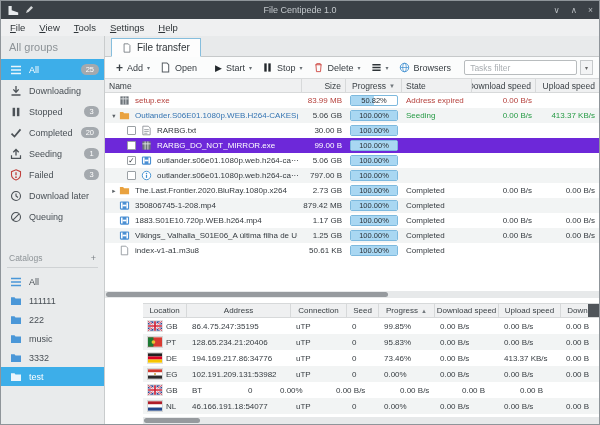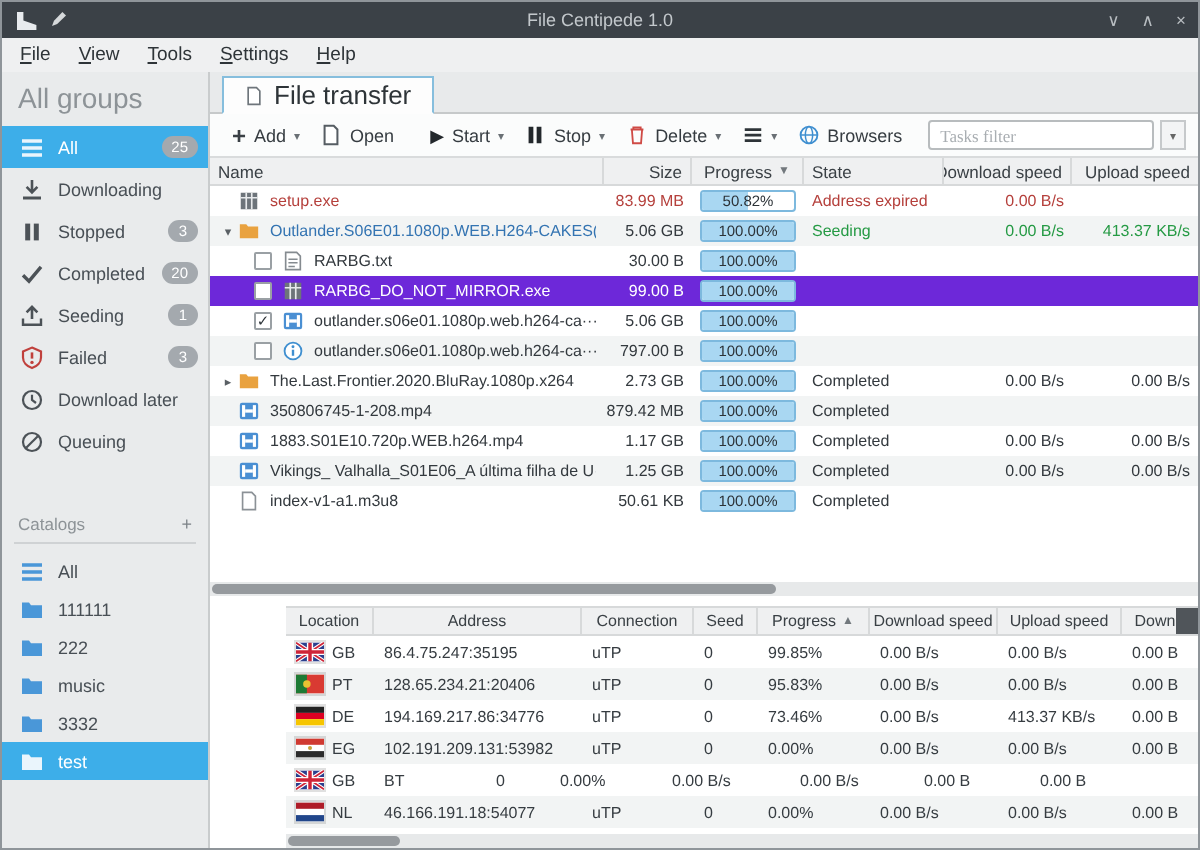--- a/index.html
+++ b/index.html
@@ -22,21 +22,21 @@
     padding:0 9px; font-size:9.5px; color:#2e3438; background:#eff0f1; }
   .menu-item { display:inline-block; }
   .menu-item::first-letter { text-decoration:underline; }
 
   
   .body { flex:1; display:flex; min-height:0; }
 
   
   .sidebar { width:103px; flex:none; background:#e9ebec; overflow:hidden;
     display:flex; flex-direction:column; font-size:9px; color:#484f55; }
-  .side-label { color:#8d9397; font-size:14px; padding:5px 8px 6px; }
+  .side-label { color:#8d9397; font-size:11px; padding:5px 8px 6px; }
   .side-item { height:21px; flex:none; display:flex; align-items:center;
     gap:7px; padding:0 5px 0 9px; cursor:default; }
   .side-item.cat { height:19px; }
   .side-item.selected { background:#3daee9; color:#fff; }
   .si-icon { width:12px; height:12px; flex:none; color:#4c5257; display:flex; }
   .si-icon svg { width:12px; height:12px; }
   .side-item.selected .si-icon { color:#eaf5fc; }
   .cat .si-icon { color:#4a97d8; }
   .si-label { flex:1; white-space:nowrap; overflow:hidden; }
   .badge { background:#a4a9ae; color:#fff; font-size:7.5px; line-height:11px;
@@ -47,36 +47,36 @@
   .cat-add { color:#7c8287; font-size:9px; }
 
   
   .main { flex:1; min-width:0; display:flex; flex-direction:column;
     background:#fff; border-left:1px solid #c9cccd; }
 
   .tabbar { height:21px; flex:none; background:#e8eaeb; display:flex;
     align-items:flex-end; padding-left:6px; border-bottom:1px solid #c6c9ca; }
   .tab { height:19px; margin-bottom:-1px; background:#fdfdfd;
     border:1px solid #86bedd; border-bottom:1px solid #fdfdfd; display:flex;
-    align-items:center; gap:5px; padding:0 10px; font-size:13px; color:#2e3438; }
+    align-items:center; gap:5px; padding:0 10px; font-size:10px; color:#2e3438; }
   .tab svg { width:10px; height:10px; }
 
   .toolbar { height:22px; flex:none; display:flex; align-items:center;
     padding:0 6px; background:#fbfcfc; border-bottom:1px solid #d9dbdc;
     font-size:9px; color:#363c41; }
   .tbtn { display:flex; align-items:center; gap:4px; padding:2px 5px; flex:none; cursor:default; }
   .tbtn svg { width:11px; height:11px; }
   .caret { font-size:6px; color:#6a7075; }
   .plus { font-size:12px; font-weight:bold; color:#3a4045; line-height:10px; }
   .play { font-size:9px; color:#23282c; }
   .grp { margin-left:8px; }
   .filter-wrap { flex:1; min-width:0; display:flex; align-items:center; margin-left:8px; }
   .filter-input { flex:1; min-width:0; height:15px; border:1px solid #b8bcbe;
     border-radius:2px; font-size:8.5px; padding:0 5px; color:#333;
-    font-family:Liberation Serif, serif; }
+    font-family:Liberation Sans, sans-serif; }
   .filter-input::placeholder { color:#a9aeb2; }
   .filter-drop { width:13px; height:15px; margin-left:3px; border:1px solid #c6c9cb;
     background:#f3f4f5; display:flex; align-items:center; justify-content:center;
     font-size:6px; color:#666; flex:none; }
 
   
   .transfers { flex:1; min-height:0; display:flex; flex-direction:column; background:#fff; }
   .t-head { height:14px; flex:none; display:flex; background:#eff0f1;
     border-bottom:1px solid #d7d9da; font-size:8.5px; color:#3a4045; overflow:hidden; }
   .hcell { display:flex; align-items:center; padding:0 4px;

